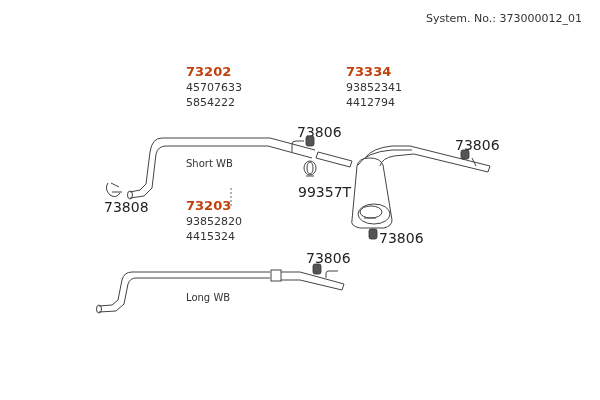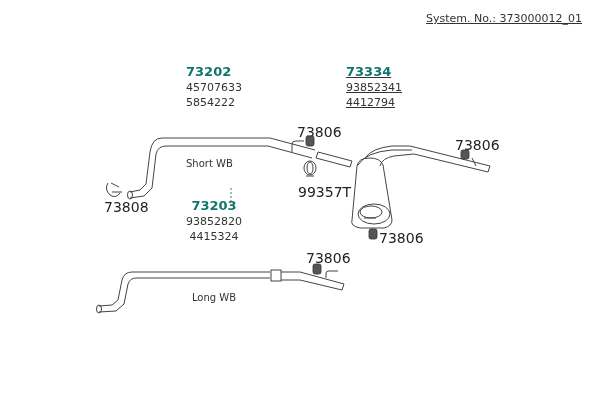--- a/index.html
+++ b/index.html
@@ -1,44 +1,44 @@
 <!DOCTYPE html>
 <html><head>
   <meta charset="utf-8">
   <style>
     html, body { margin: 0; padding: 0; background: #ffffff; }
     body { width: 600px; height: 400px; position: relative; overflow: hidden;
            font-family: "DejaVu Sans", sans-serif; color: #222; }
-    .sysno { position: absolute; right: 18px; top: 12px; font-size: 11px; color: #333; text-decoration: underline; }
+    .sysno { position: absolute; right: 18px; top: 12px; font-size: 11px; color: #333; }
     .group { position: absolute; line-height: 15px; font-size: 11px; color: #333; }
-    .group .pn { font-weight: bold; font-size: 13px; color: #0f766e; line-height: 16px; }
+    .group .pn { font-weight: bold; font-size: 13px; color: #c2410c; line-height: 16px; }
     .group .note { font-size: 10px; margin-top: 46px; }
     .lbl { position: absolute; font-size: 14px; color: #222; }
     svg.diagram { position: absolute; left: 0; top: 0; }
     .pipe { fill: none; stroke: #444; stroke-width: 1; }
   </style>
 </head>
 <body>
 
 <div class="sysno">System. No.: 373000012_01</div>
 
 <div class="group" style="left:186px; top:64px;">
   <div class="pn">73202</div>
   <div>45707633</div>
   <div>5854222</div>
   <div class="note">Short WB</div>
 </div>
 
-<div class="group" style="left:346px; top:64px;text-decoration:underline;">
+<div class="group" style="left:346px; top:64px;">
   <div class="pn">73334</div>
   <div>93852341</div>
   <div>4412794</div>
 </div>
 
-<div class="group" style="left:186px; top:198px;text-align:center;">
+<div class="group" style="left:186px; top:198px;">
   <div class="pn">73203</div>
   <div>93852820</div>
   <div>4415324</div>
   <div class="note">Long WB</div>
 </div>
 
 <div class="lbl" style="left:297px; top:124px;">73806</div>
 <div class="lbl" style="left:298px; top:184px;">99357T</div>
 <div class="lbl" style="left:455px; top:137px;">73806</div>
 <div class="lbl" style="left:379px; top:230px;">73806</div>

